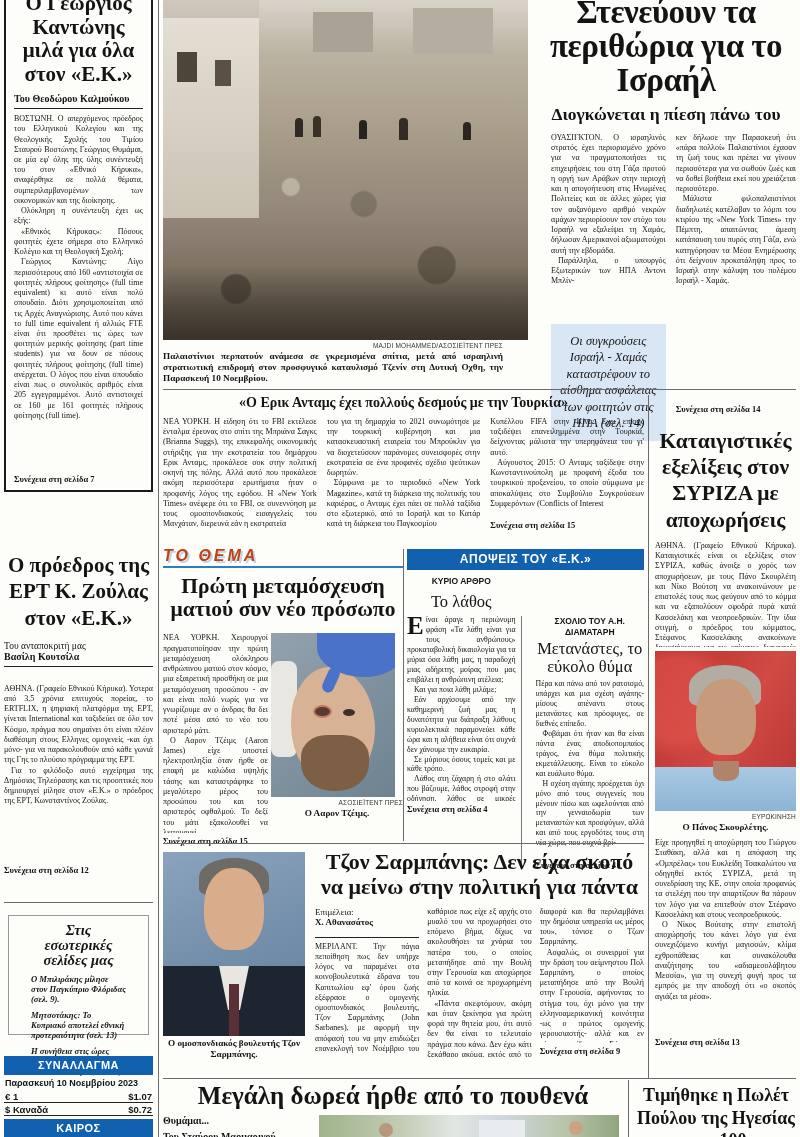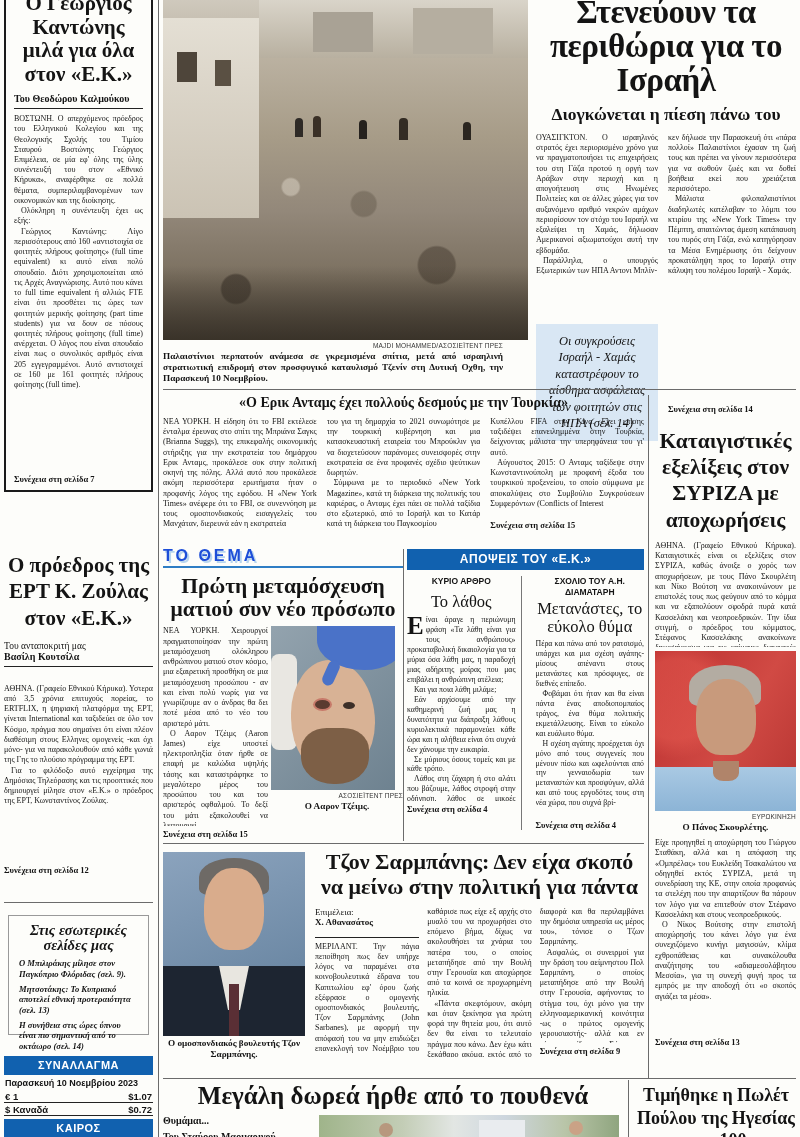--- a/index.html
+++ b/index.html
@@ -25,50 +25,51 @@
   
   #kantonis-box{position:absolute;left:4px;top:-14px;width:149px;height:506px;border:2px solid #1a1a1a;
                 padding:4px 8px 6px;box-sizing:border-box;display:flex;flex-direction:column;background:#fdfdfa;}
   #kantonis-box .hl{font-size:21px;line-height:1.12;}
   .byline{font-size:9.5px;margin-top:7px;border-bottom:1.5px solid #222;padding-bottom:4px;}
   .byline b{font-size:10px;}
   
   .inset{background:#d9e7f4;font-style:italic;font-size:12.5px;line-height:1.32;text-align:center;
          padding:9px 5px;margin-top:7px;}
   
-  .thema-label{font-family:"Liberation Sans","DejaVu Sans",sans-serif;font-weight:bold;
-               font-size:16px;letter-spacing:3px;color:#1d4ed8;text-shadow:2px 2px 0 #b9d6ee;}
+  .thema-label{font-family:"Liberation Sans","DejaVu Sans",sans-serif;font-weight:bold;font-style:italic;
+               font-size:16px;letter-spacing:3px;color:#c2410c;text-shadow:2px 2px 0 #b9d6ee;}
   .thema-underline{border-bottom:2px solid #2e7dc4;margin-top:1px;}
   .kicker{font-family:"Liberation Sans","DejaVu Sans",sans-serif;font-weight:bold;font-size:8.5px;
           text-align:center;line-height:1.25;}
   .op-title{font-size:16.5px;text-align:center;line-height:1.05;margin:3px 0 4px;}
   .dropcap p:first-child::first-letter{float:left;font-size:25px;line-height:19px;padding:1px 2px 0 0;font-weight:bold;}
   .inside-box{position:absolute;left:8px;top:915px;width:141px;height:120px;border:1px solid #999;
-              padding:7px 10px;box-sizing:border-box;}
+              padding:7px 22px;box-sizing:border-box;}
   .inside-box .ttl{font-size:14.5px;font-weight:bold;font-style:italic;text-align:center;line-height:1.05;}
   .inside-items p{font-style:italic;font-weight:bold;font-size:8.6px;line-height:1.2;margin:5px 0 0;text-indent:0;}
   .fxrow{display:flex;justify-content:space-between;font-family:"Liberation Sans","DejaVu Sans",sans-serif;
          font-weight:bold;font-size:9.5px;border-bottom:1.5px solid #222;padding:1px 1px 0;}
   
   .ph{position:relative;overflow:hidden;background:#999;}
   .ph *{position:absolute;}
 </style>
 </head>
 <body>
 
 <div id="page">
 
   <div id="kantonis-box">
     <div class="hl">Ο Γεώργιος Καντώνης μιλά για όλα στον «Ε.Κ.»</div>
     <div class="byline">
       <b>Του Θεοδώρου Καλμούκου</b>
     </div>
     <div class="bt" style="flex:1;margin-top:5px;">
-        <p>ΒΟΣΤΩΝΗ. Ο απερχόμενος πρόεδρος του Ελληνικού Κολεγίου και της Θεολογικής Σχολής του Τιμίου Σταυρού Βοστώνης Γεώργιος Επιμέλεια, σε μία εφ' όλης της ύλης συνέντευξή του στον «Εθνικό Κήρυκα», αναφέρθηκε σε πολλά θέματα, συμπεριλαμβανομένων των οικονομικών και της διοίκησης.</p>
+        <p>ΒΟΣΤΩΝΗ. Ο απερχόμενος πρόεδρος του Ελληνικού Κολεγίου και της Θεολογικής Σχολής του Τιμίου Σταυρού Βοστώνης Γεώργιος Θυμάμαι, σε μία εφ' όλης της ύλης συνέντευξή του στον «Εθνικό Κήρυκα», αναφέρθηκε σε πολλά θέματα, συμπεριλαμβανομένων των οικονομικών και της διοίκησης.</p>
         <p>Ολόκληρη η συνέντευξη έχει ως εξής:</p>
+        <p>«Εθνικός Κήρυκας»: Πόσους φοιτητές έχετε σήμερα στο Ελληνικό Κολέγιο και τη Θεολογική Σχολή;</p>
         <p>Γεώργιος Καντώνης: Λίγο περισσότερους από 160 «αντιστοιχία σε φοιτητές πλήρους φοίτησης» (full time equivalent) κι αυτό είναι πολύ σπουδαίο. Διότι χρησιμοποιείται από τις Αρχές Αναγνώρισης. Αυτό που κάνει το full time equivalent ή αλλιώς FTE είναι ότι προσθέτει τις ώρες των φοιτητών μερικής φοίτησης (part time students) για να δουν σε πόσους φοιτητές πλήρους φοίτησης (full time) ανέρχεται. Ο λόγος που είναι σπουδαίο είναι πως ο συνολικός αριθμός είναι 205 εγγεγραμμένοι. Αυτό αντιστοιχεί σε 160 με 161 φοιτητές πλήρους φοίτησης (full time).</p>
       </div>
     <div class="cont">Συνέχεια στη σελίδα 7</div>
   </div>
 
   <div class="abs" style="left:4px;top:552px;width:149px;">
     <div class="hl" style="font-size:21px;line-height:1.25;">Ο πρόεδρος της ΕΡΤ Κ. Ζούλας στον «Ε.Κ.»</div>
     <div class="byline" style="margin-top:10px;">
       <span>Του ανταποκριτή μας</span><br>
       <b>Βασίλη Κουτσίλα</b>
@@ -131,21 +132,21 @@
       <div style="left:300px;top:122px;width:8px;height:18px;background:#2b2username;background:#2b2620;border-radius:4px 4px 0 0;"></div>
       <div style="left:0;bottom:0;width:100%;height:74px;background:linear-gradient(0deg,rgba(52,45,36,.85),rgba(52,45,36,0));"></div>
     </div>
     <div class="credit">MAJDI MOHAMMED/ΑΣΟΣΙΕΪΤΕΝΤ ΠΡΕΣ</div>
     <div class="capt">Παλαιστίνιοι περπατούν ανάμεσα σε γκρεμισμένα σπίτια, μετά από ισραηλινή στρατιωτική επιδρομή στον προσφυγικό καταυλισμό Τζενίν στη Δυτική Οχθη, την Παρασκευή 10 Νοεμβρίου.</div>
   </div>
 
   <div class="abs" style="left:536px;top:-5px;width:260px;">
     <div class="hl" style="font-size:33px;line-height:1.03;letter-spacing:-.5px;">Στενεύουν τα περιθώρια για το Ισραήλ</div>
     <div class="hl" style="font-size:17.5px;margin-top:7px;">Διογκώνεται η πίεση πάνω του</div>
-    <div style="display:flex;gap:10px;margin-top:8px;">
+    <div style="display:flex;gap:10px;margin-top:8px;margin-left:15px;">
       <div style="width:122px;">
         <div class="bt" style="height:184px;">
             <p>ΟΥΑΣΙΓΚΤΟΝ. Ο ισραηλινός στρατός έχει περιορισμένο χρόνο για να πραγματοποιήσει τις επιχειρήσεις του στη Γάζα προτού η οργή των Αράβων στην περιοχή και η απογοήτευση στις Ηνωμένες Πολιτείες και σε άλλες χώρες για τον αυξανόμενο αριθμό νεκρών αμάχων περιορίσουν τον στόχο του Ισραήλ να εξαλείψει τη Χαμάς, δήλωσαν Αμερικανοί αξιωματούχοι αυτή την εβδομάδα.</p>
             <p>Παράλληλα, ο υπουργός Εξωτερικών των ΗΠΑ Αντονι Μπλίν-</p>
           </div>
         <div class="inset">Οι συγκρούσεις Ισραήλ - Χαμάς καταστρέφουν το αίσθημα ασφάλειας των φοιτητών στις ΗΠΑ (σελ. 14)</div>
       </div>
       <div style="width:128px;">
         <div class="bt" style="height:268px;">
             <p>κεν δήλωσε την Παρασκευή ότι «πάρα πολλοί» Παλαιστίνιοι έχασαν τη ζωή τους και πρέπει να γίνουν περισσότερα για να σωθούν ζωές και να δοθεί βοήθεια εκεί που χρειάζεται περισσότερο.</p>
@@ -200,21 +201,21 @@
         <p>Είχε προηγηθεί η αποχώρηση του Γιώργου Σταθάκη, αλλά και η απόφαση της «Ομπρέλας» του Ευκλείδη Τσακαλώτου να οδηγηθεί εκτός ΣΥΡΙΖΑ, μετά τη συνεδρίαση της ΚΕ, στην οποία προφανώς τα στελέχη που την απαρτίζουν θα πάρουν τον λόγο για να επιτεθούν στον Στέφανο Κασσελάκη και στους νεοπροεδρικούς.</p>
         <p>Ο Νίκος Βούτσης στην επιστολή αποχώρησής του κάνει λόγο για ένα συνεχιζόμενο κυνήγι μαγισσών, κλίμα εχθροπάθειας και συνακόλουθα αναζήτησης του «αδιαμεσολάβητου Μεσσία», για τη συνεχή φυγή προς τα εμπρός με την αποδοχή ότι «ο σκοπός αγιάζει τα μέσα».</p>
       </div>
     <div class="cont">Συνέχεια στη σελίδα 13</div>
   </div>
 
   <div class="abs" style="left:163px;top:547px;width:240px;">
     <div class="thema-label">ΤΟ ΘΕΜΑ</div>
     <div class="thema-underline"></div>
     <div class="hl" style="font-size:21.5px;line-height:1.08;margin-top:7px;">Πρώτη μεταμόσχευση ματιού συν νέο πρόσωπο</div>
-    <div style="display:flex;gap:3px;margin-top:5px;">
+    <div style="display:flex;gap:3px;margin-top:12px;">
       <div style="width:108px;">
         <div class="bt" style="height:200px;">
             <p>ΝΕΑ ΥΟΡΚΗ. Χειρουργοί πραγματοποίησαν την πρώτη μεταμόσχευση ολόκληρου ανθρώπινου ματιού στον κόσμο, μια εξαιρετική προσθήκη σε μια μεταμόσχευση προσώπου - αν και είναι πολύ νωρίς για να γνωρίζουμε αν ο άνδρας θα δει ποτέ μέσα από το νέο του αριστερό μάτι.</p>
             <p>Ο Ααρον Τζέιμς (Aaron James) είχε υποστεί ηλεκτροπληξία όταν ήρθε σε επαφή με καλώδια υψηλής τάσης και καταστράφηκε το μεγαλύτερο μέρος του προσώπου του και του αριστερός οφθαλμού. Το δεξί του μάτι εξακολουθεί να λειτουργεί.</p>
           </div>
         <div class="cont">Συνέχεια στη σελίδα 15</div>
       </div>
       <div style="width:136px;">
         <div class="ph" style="width:124px;height:164px;">
           <div style="left:0;top:0;width:100%;height:100%;background:linear-gradient(135deg,#93a3ae,#6e8290);"></div>
@@ -242,21 +243,21 @@
         <div class="op-title" style="margin-top:6px;">Το λάθος</div>
         <div class="bt dropcap" style="height:186px;font-size:7.8px;margin-top:5px;">
             <p>Είναι άραγε η περιώνυμη φράση «Τα λάθη είναι για τους ανθρώπους» προκαταβολική δικαιολογία για τα μύρια όσα λάθη μας, η παραδοχή μιας αδήριτης μοίρας που μας επιβάλει η ανθρώπινη ατέλεια;</p>
             <p>Και για ποια λάθη μιλάμε;</p>
             <p>Εάν αρχίσουμε από την καθημερινή ζωή μας η δυνατότητα για διάπραξη λάθους κυριολεκτικά παραμονεύει κάθε ώρα και η αλήθεια είναι ότι συχνά δεν χάνουμε την ευκαιρία.</p>
             <p>Σε μύριους όσους τομείς και με κάθε τρόπο.</p>
             <p>Λάθος στη ζάχαρη ή στο αλάτι που βάζουμε, λάθος στροφή στην οδήγηση, λάθος σε μικρές επιλογές, σε πράξεις ή παραλεί-</p>
           </div>
         <div class="cont">Συνέχεια στη σελίδα 4</div>
       </div>
-      <div style="width:113px;border-left:1px solid #777;padding-left:14px;">
+      <div style="width:113px;border-left:1px solid #777;padding-left:14px;margin-top:40px;">
         <div class="kicker">ΣΧΟΛΙΟ ΤΟΥ Α.Η. ΔΙΑΜΑΤΑΡΗ</div>
         <div class="op-title">Μετανάστες, το εύκολο θύμα</div>
         <div class="bt" style="height:178px;font-size:7.8px;">
             <p>Πέρα και πάνω από τον ρατσισμό, υπάρχει και μια σχέση αγάπης-μίσους απέναντι στους μετανάστες και πρόσφυγες, σε διεθνές επίπεδο.</p>
             <p>Φοβάμαι ότι ήταν και θα είναι πάντα ένας αποδιοπομπαίος τράγος, ένα θύμα πολιτικής εκμετάλλευσης. Είναι το εύκολο και ευάλωτο θύμα.</p>
             <p>Η σχέση αγάπης προέρχεται όχι μόνο από τους συγγενείς που μένουν πίσω και ωφελούνται από την γενναιοδωρία των μεταναστών και προσφύγων, αλλά και από τους εργοδότες τους στη νέα χώρα, που συχνά βρί-</p>
           </div>
         <div class="cont">Συνέχεια στη σελίδα 4</div>
       </div>
     </div>

